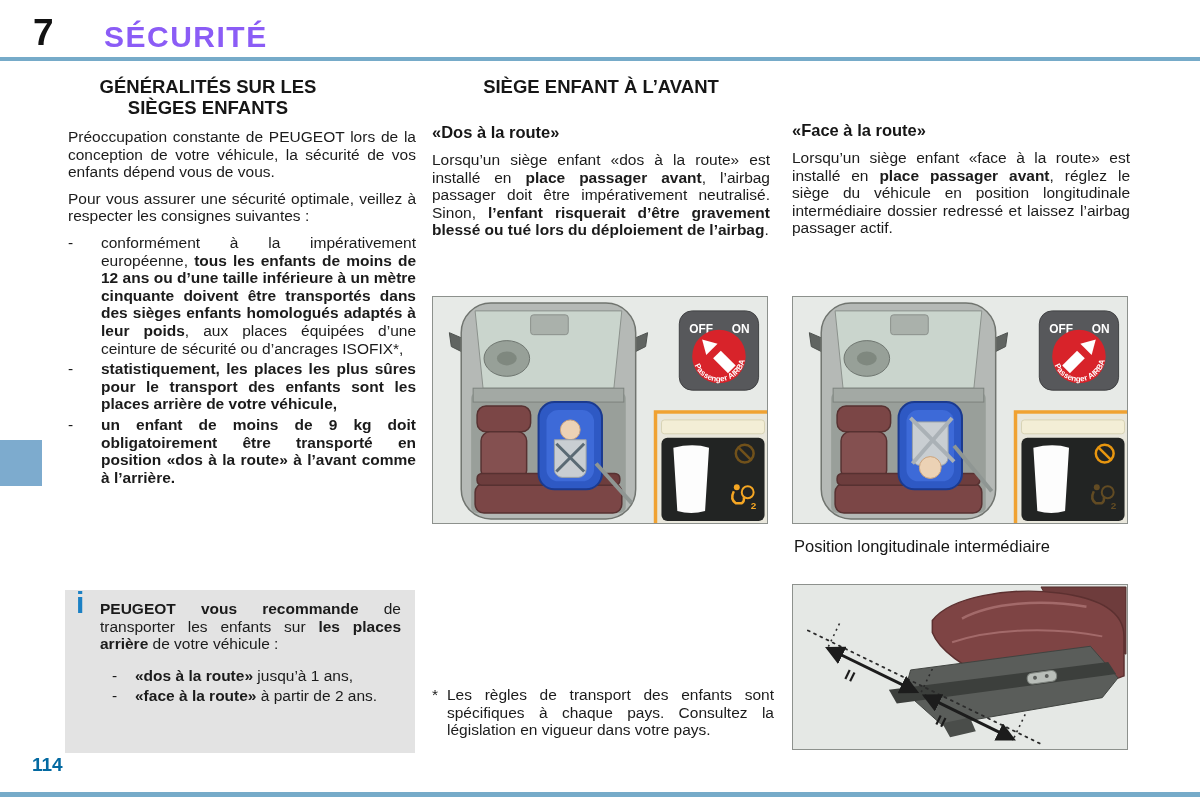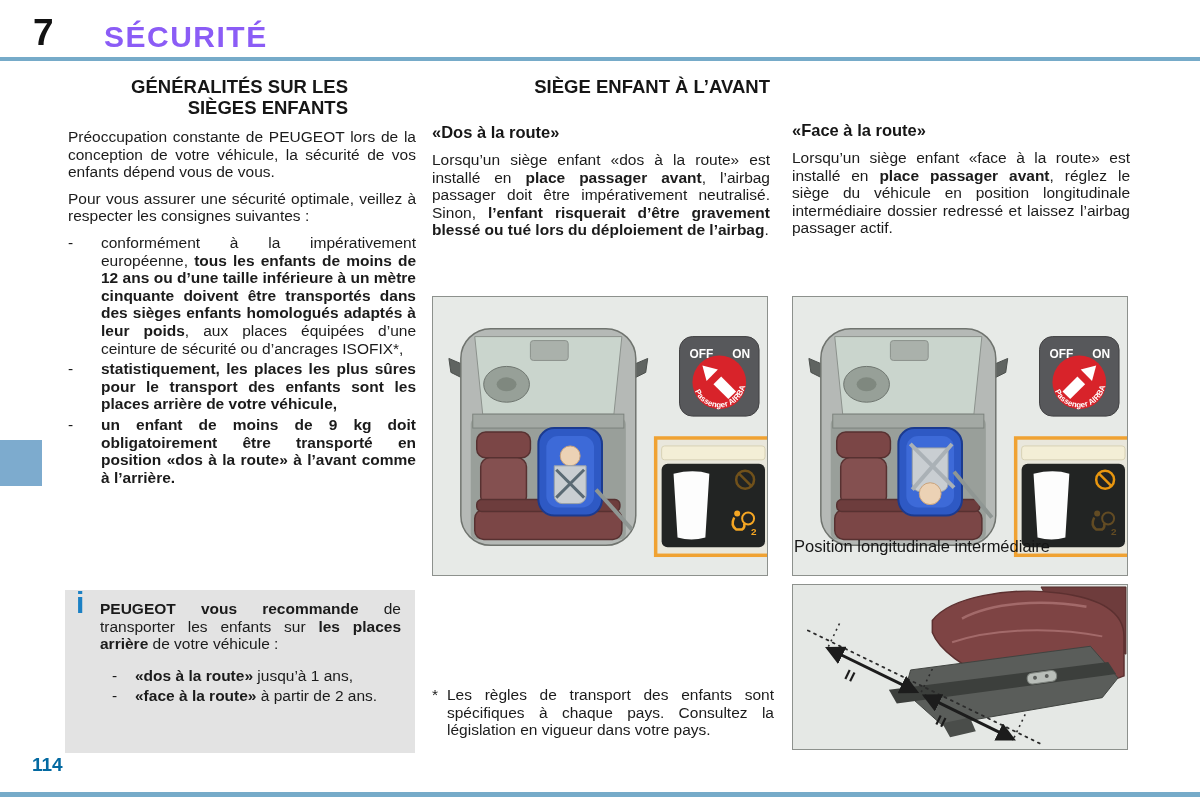--- a/index.html
+++ b/index.html
@@ -10,32 +10,32 @@
   .chapnum{position:absolute;left:33px;top:12px;font-size:37px;font-weight:bold;color:#121212}
   .chaptitle{position:absolute;left:104px;top:20px;font-size:30px;font-weight:bold;letter-spacing:1.5px;color:#8b5cf6}
   .top-rule{position:absolute;left:0;top:57px;width:1200px;height:4px;background:#76abc9}
   .bottom-rule{position:absolute;left:0;top:792px;width:1200px;height:5px;background:#76abc9}
   .side-tab{position:absolute;left:0;top:440px;width:42px;height:46px;background:#7dabce}
 
   .col{position:absolute;font-size:15.5px;line-height:17.6px;text-align:justify}
   .col-left{left:68px;top:76px;width:348px}
   .col-mid{left:432px;top:76px;width:338px}
   .col-right{left:792px;top:121px;width:338px}
-  h2{font-size:18.5px;line-height:21px;font-weight:bold;text-align:right;color:#161616}
+  h2{font-size:18.5px;line-height:21px;font-weight:bold;text-align:center;color:#161616}
   .col-left h2{margin-bottom:10px;width:280px}
   h3{font-size:16.5px;line-height:19px;font-weight:bold;text-align:left;margin-bottom:9px;color:#161616}
   .col-mid h3{margin-top:26px}
   .col p{margin-bottom:9px}
   b{font-weight:bold}
 
   .bullet{display:flex;margin-bottom:3px}
   .dash{flex:0 0 33px}
   .btext{flex:1;text-align:justify}
 
-  .imgbox{position:absolute;width:336px;height:280px;border:1px solid #8d918d;background:#e7eae7}
+  .imgbox{position:absolute;width:336px;height:228px;border:1px solid #8d918d;background:#e7eae7}
   .imgbox svg{display:block;width:100%;height:100%}
   #img-rear{left:432px;top:296px}
   #img-fwd{left:792px;top:296px}
   .caption{position:absolute;left:794px;top:537px;width:336px;font-size:16.5px;font-weight:normal;color:#161616}
   #img-seat{left:792px;top:584px;height:166px;background:#e5e8e5}
 
   .infobox{position:absolute;left:65px;top:590px;width:350px;height:163px;background:#e3e3e3;
            padding:10px 14px 10px 35px;font-size:15.5px;line-height:17.6px;text-align:justify}
   .infobox p{margin-bottom:14px}
   .info-i{position:absolute;left:11px;top:4px;font-size:30px;font-weight:bold;color:#1b80c4;font-style:normal}

